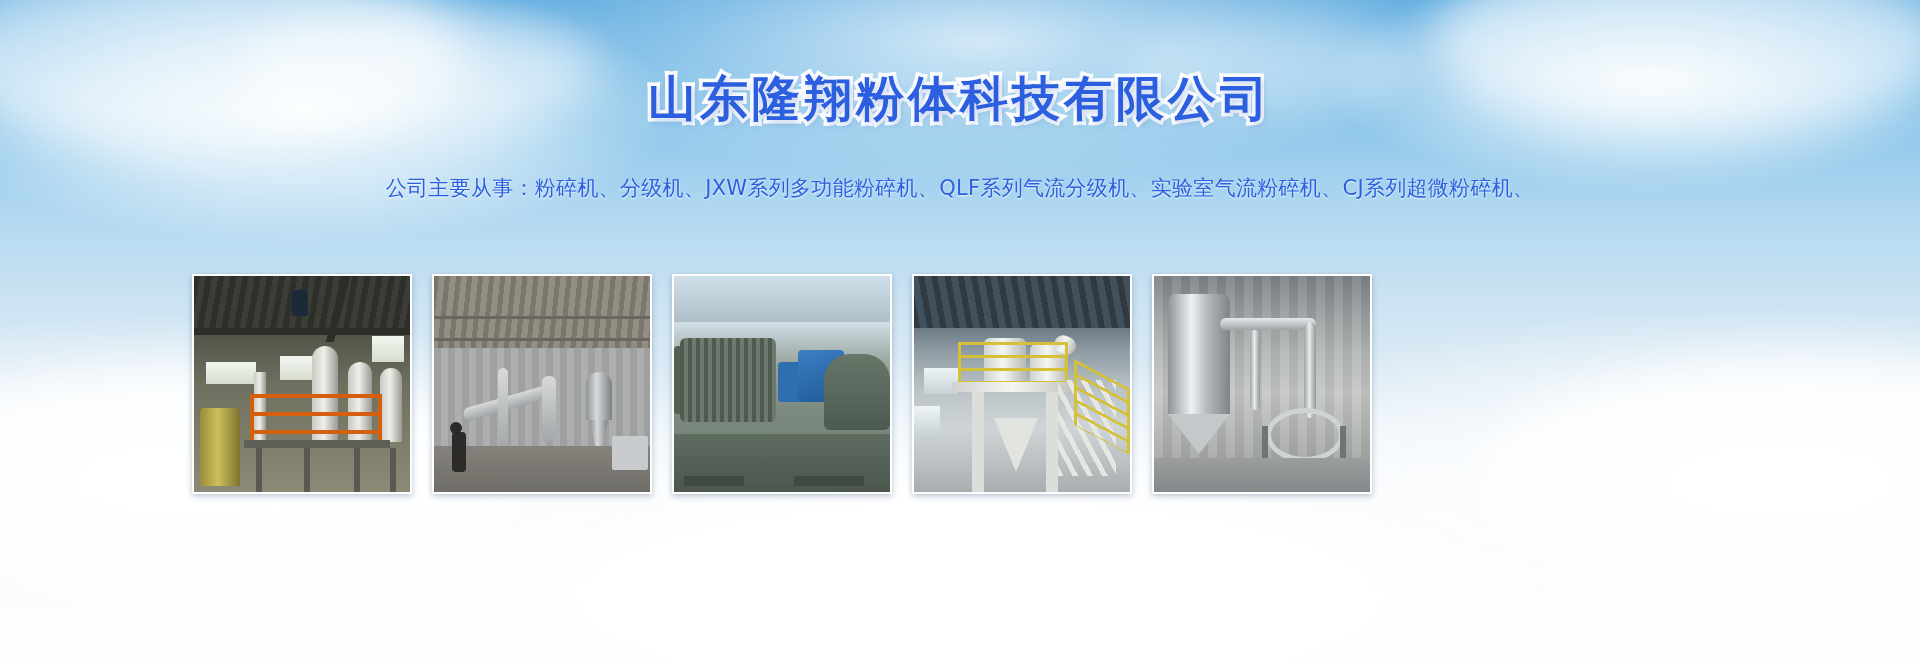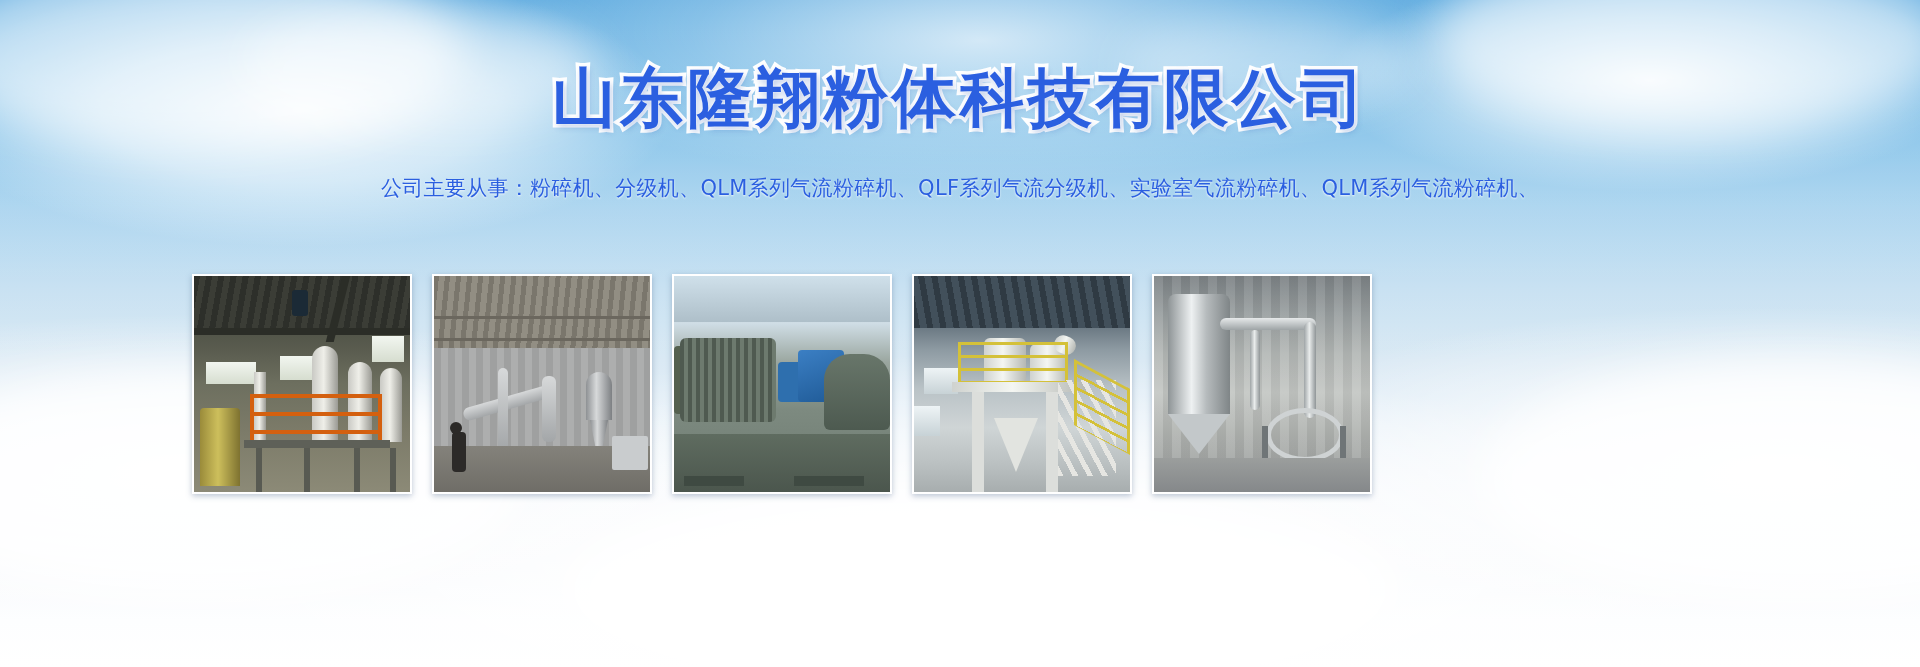--- a/index.html
+++ b/index.html
@@ -43,21 +43,21 @@
     filter: blur(22px);
     pointer-events: none;
   }
 
   #title {
     position: absolute;
     top: 55px;
     left: 0;
     width: 1920px;
     text-align: center;
-    font-size: 64px;
+    font-size: 48px;
     line-height: 86px;
     font-weight: bold;
     letter-spacing: 4px;
     color: #2b5fe0;
     -webkit-text-stroke: 7px #ffffff;
     paint-order: stroke fill;
     text-shadow:
       0 0 2px rgba(255,255,255,0.9),
       2px 3px 6px rgba(40,90,180,0.30);
     white-space: nowrap;
@@ -182,21 +182,21 @@
   <div class="cloud" style="left:240px;  top:10px;   width:360px; height:120px; background:rgba(255,255,255,0.45);"></div>
   <div class="cloud" style="left:1430px; top:-50px;  width:520px; height:180px;"></div>
   <div class="cloud" style="left:1120px; top:20px;   width:300px; height:90px;  background:rgba(255,255,255,0.35);"></div>
   <div class="cloud" style="left:-120px; top:370px;  width:640px; height:230px; background:rgba(255,255,255,0.75);"></div>
   <div class="cloud" style="left:1480px; top:360px;  width:640px; height:240px; background:rgba(255,255,255,0.75);"></div>
   <div class="cloud" style="left:560px;  top:480px;  width:840px; height:220px; background:rgba(255,255,255,0.80);"></div>
 
   <h1 id="title">山东隆翔粉体科技有限公司</h1>
 
   <div id="subtitle">
-    <span class="sub-line">公司主要从事：粉碎机、分级机、QLM系列气流粉碎机、QLF系列气流分级机、实验室气流粉碎机、QLM系列气流粉碎机、</span>
+    <span class="sub-line">公司主要从事：粉碎机、分级机、JXW系列多功能粉碎机、QLF系列气流分级机、实验室气流粉碎机、CJ系列超微粉碎机、</span>
   </div>
 
   <div id="gallery">
 
     <div class="photo p1">
       <div class="scene">
         <div class="roof"></div>
         <div class="beam" style="left:0;top:52px;width:220px;height:7px;"></div>
         <div class="beam" style="left:140px;top:0;width:8px;height:66px;transform:skewX(-14deg);"></div>
         <div class="win" style="left:12px;top:86px;width:50px;height:22px;"></div>

